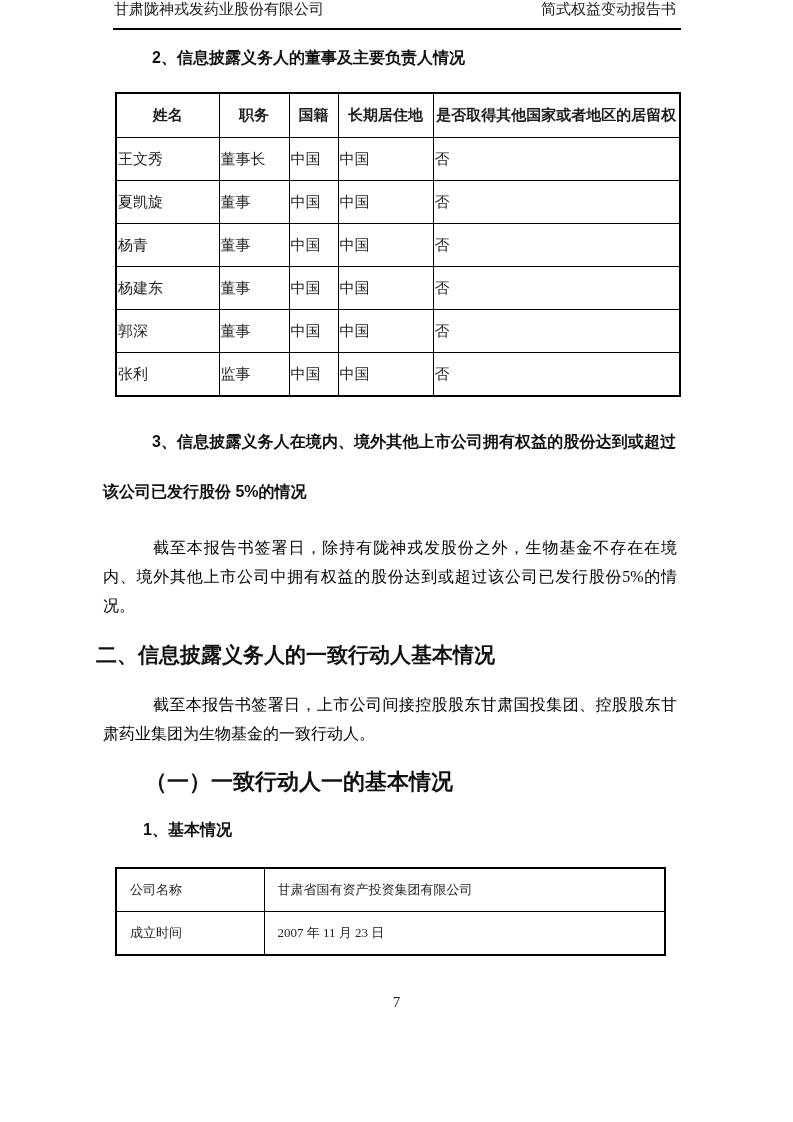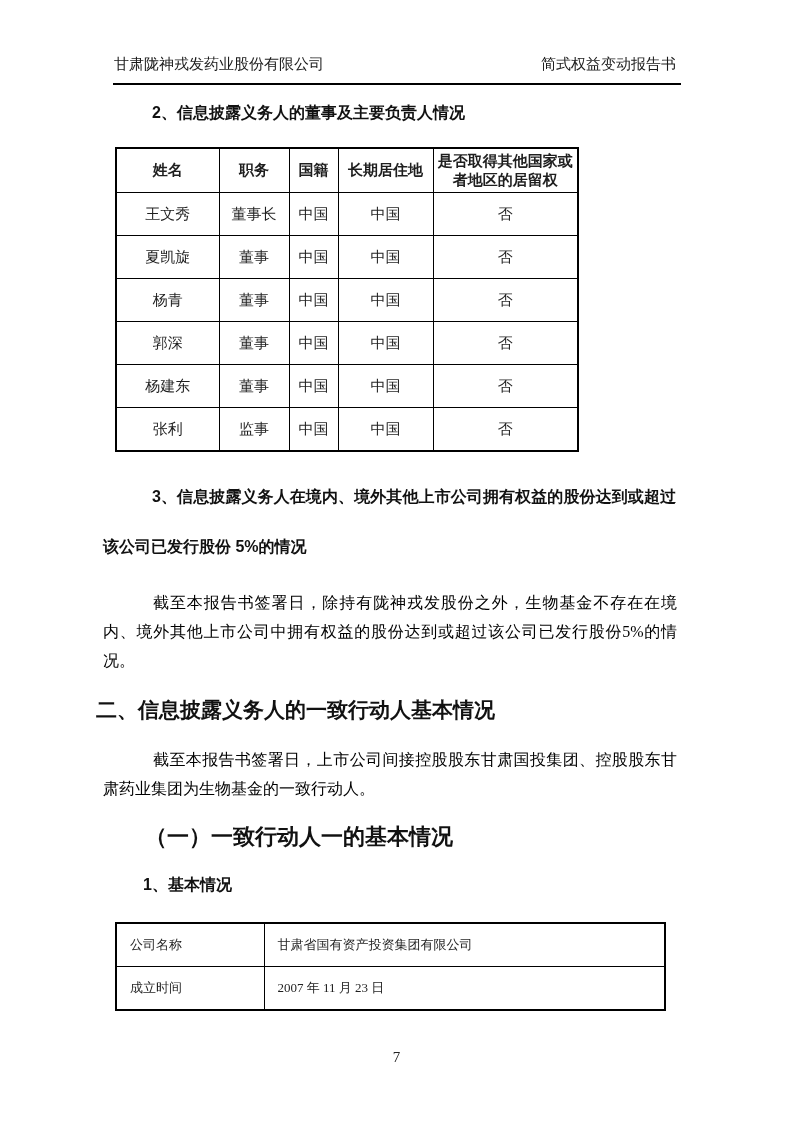--- a/index.html
+++ b/index.html
@@ -6,21 +6,20 @@
   .page {
     position: relative;
     width: 793px;
     height: 1122px;
     margin: 0 auto;
     background: #ffffff;
     color: #1a1a1a;
     font-family: "Liberation Serif", "DejaVu Serif", serif;
     overflow: hidden;
     box-sizing: border-box;
-    padding-top: 55px;
   }
   
   .doc-header {
     display: flex;
     justify-content: space-between;
     align-items: flex-end;
     margin: 0 117px 0 114px;
     font-size: 15px;
     line-height: 18px;
   }
@@ -68,23 +67,22 @@
   
   table {
     border-collapse: collapse;
     table-layout: fixed;
     font-size: 15px;
     color: #1f1f1f;
   }
   td, th { border: 1px solid #000; font-weight: normal; overflow: hidden; }
   .tbl-directors {
     margin: 24px 12px 0 115px;
-    width: 464px;
+    width: 566px;
     border: 2px solid #000;
-    text-align: center;
   }
   .tbl-directors th {
     font-weight: bold;
     height: 41px;
     font-size: 15px;
   }
   .tbl-directors td { height: 40px; }
   .tbl-info {
     margin: 27px 0 0 115px;
     width: 551px;
@@ -150,28 +148,28 @@
         <td>否</td>
       </tr>
       <tr>
         <td>杨青</td>
         <td>董事</td>
         <td>中国</td>
         <td>中国</td>
         <td>否</td>
       </tr>
       <tr>
+        <td>杨建东</td>
+        <td>董事</td>
+        <td>中国</td>
+        <td>中国</td>
+        <td>否</td>
+      </tr>
+      <tr>
         <td>郭深</td>
-        <td>董事</td>
-        <td>中国</td>
-        <td>中国</td>
-        <td>否</td>
-      </tr>
-      <tr>
-        <td>杨建东</td>
         <td>董事</td>
         <td>中国</td>
         <td>中国</td>
         <td>否</td>
       </tr>
       <tr>
         <td>张利</td>
         <td>监事</td>
         <td>中国</td>
         <td>中国</td>

